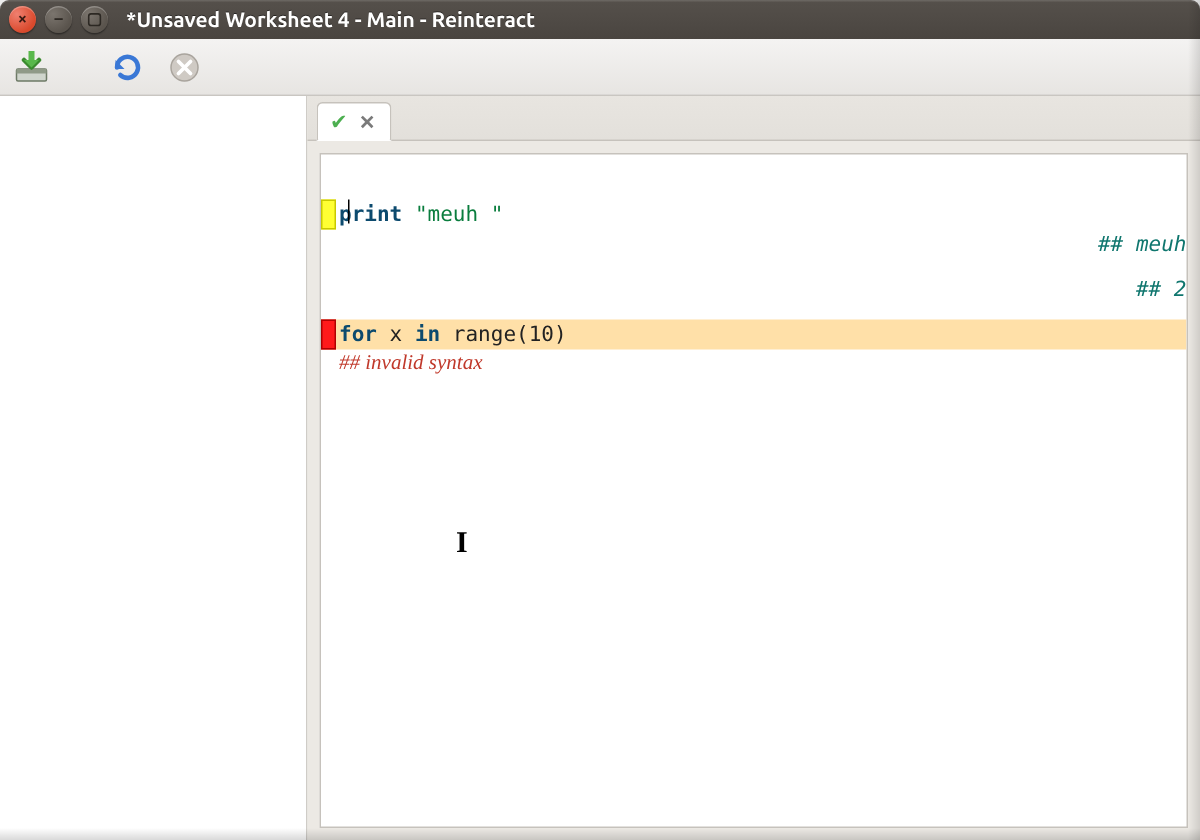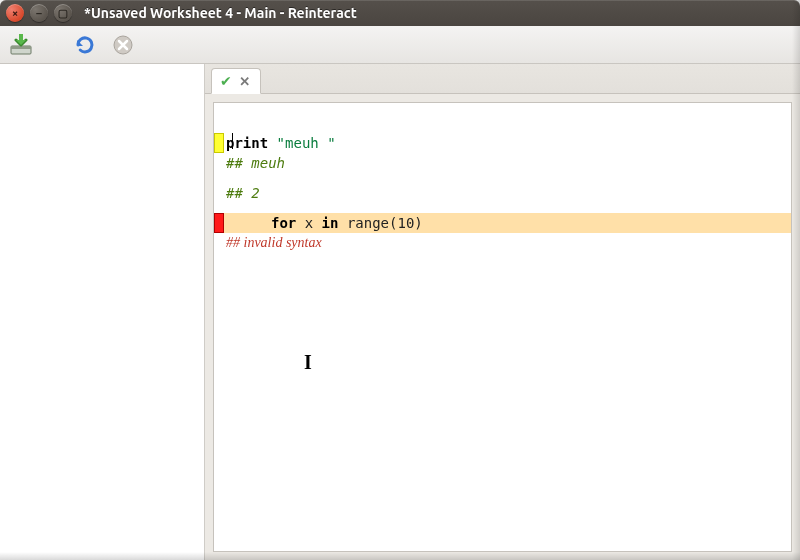--- a/index.html
+++ b/index.html
@@ -126,24 +126,24 @@
     height: 20px; line-height: 20px;
     white-space: pre;
   }
   .gutter {
     width: 10px; flex: none;
   }
   .gutter.yellow  { background: #ffff33; border:1px solid #c9c900;}
   .gutter.magenta { background: #ff33ff; border:1px solid #c900c9;}
   .gutter.red     { background: #ff1a1a; border:1px solid #b00000;}
   .line-text { padding-left: 2px; flex:1; }
-  .line.highlight { background: #ffe0a8; gap: 45px; }
-  .kw   { color: #000000; font-weight: bold; }
+  .line.highlight { background: #ffe0a8; }
+  .kw   { color: #0c4a6e; font-weight: bold; }
   .str  { color: #0a7d3e; }
-  .comment { color: #4d7c0f; font-style: italic; }
+  .comment { color: #0f766e; font-style: italic; text-align: right; }
   .error   { color: #c0392b; font-style: italic; font-family: Liberation Serif, serif; }
   .spacer { height: 10px; }
 
   .caret {
     position: absolute;
     left: 18px; top: 30px;
     width: 1px; height: 16px;
     background: #000;
   }
 

